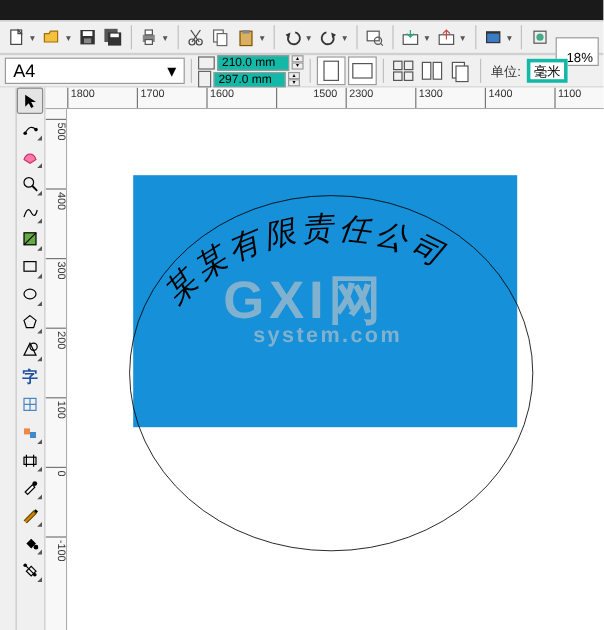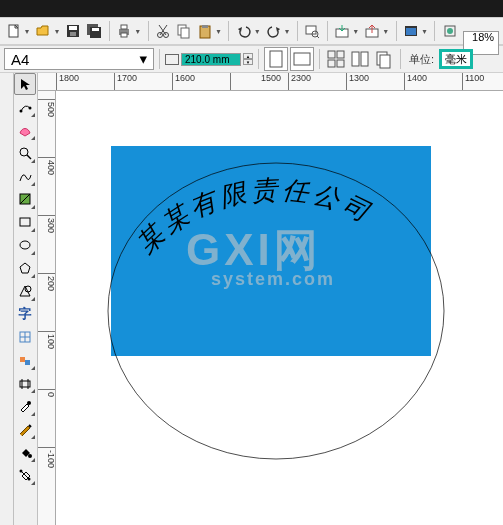--- a/index.html
+++ b/index.html
@@ -122,21 +122,21 @@
     align-items: center;
     padding: 0 3px;
   }
   .zoom-box {
     width: 40px;
     height: 18px;
     border: 1px solid #999;
     background: #fff;
     font-size: 11px;
     display: flex;
-    align-items: flex-end;
+    align-items: flex-start;
     justify-content: flex-end;
     padding: 11px 4px;
     margin-top: 24px;
   }
   .main-area {
     display: flex;
     position: absolute;
     top: 73px;
     left: 0;
     right: 0;
@@ -390,20 +390,30 @@
     <div class="dim-row">
       <div class="dim-icon"></div>
       <div class="dim-input">
           <span>210.0 mm</span>
         </div>
       <div class="spin">
           <div>▴</div>
           <div>▾</div>
         </div>
     </div>
+    <div class="dim-row">
+      <div class="dim-icon v"></div>
+      <div class="dim-input">
+          <span>297.0 mm</span>
+        </div>
+      <div class="spin">
+          <div>▴</div>
+          <div>▾</div>
+        </div>
+    </div>
   </div>
   <div class="sep"></div>
   <div class="orient-btn">
     <svg width="14" height="18">
         <rect x="1" y="1" width="12" height="16" fill="#fff" stroke="#555"></rect>
       </svg>
   </div>
   <div class="orient-btn">
     <svg width="18" height="14">
         <rect x="1" y="1" width="16" height="12" fill="#fff" stroke="#555"></rect>

